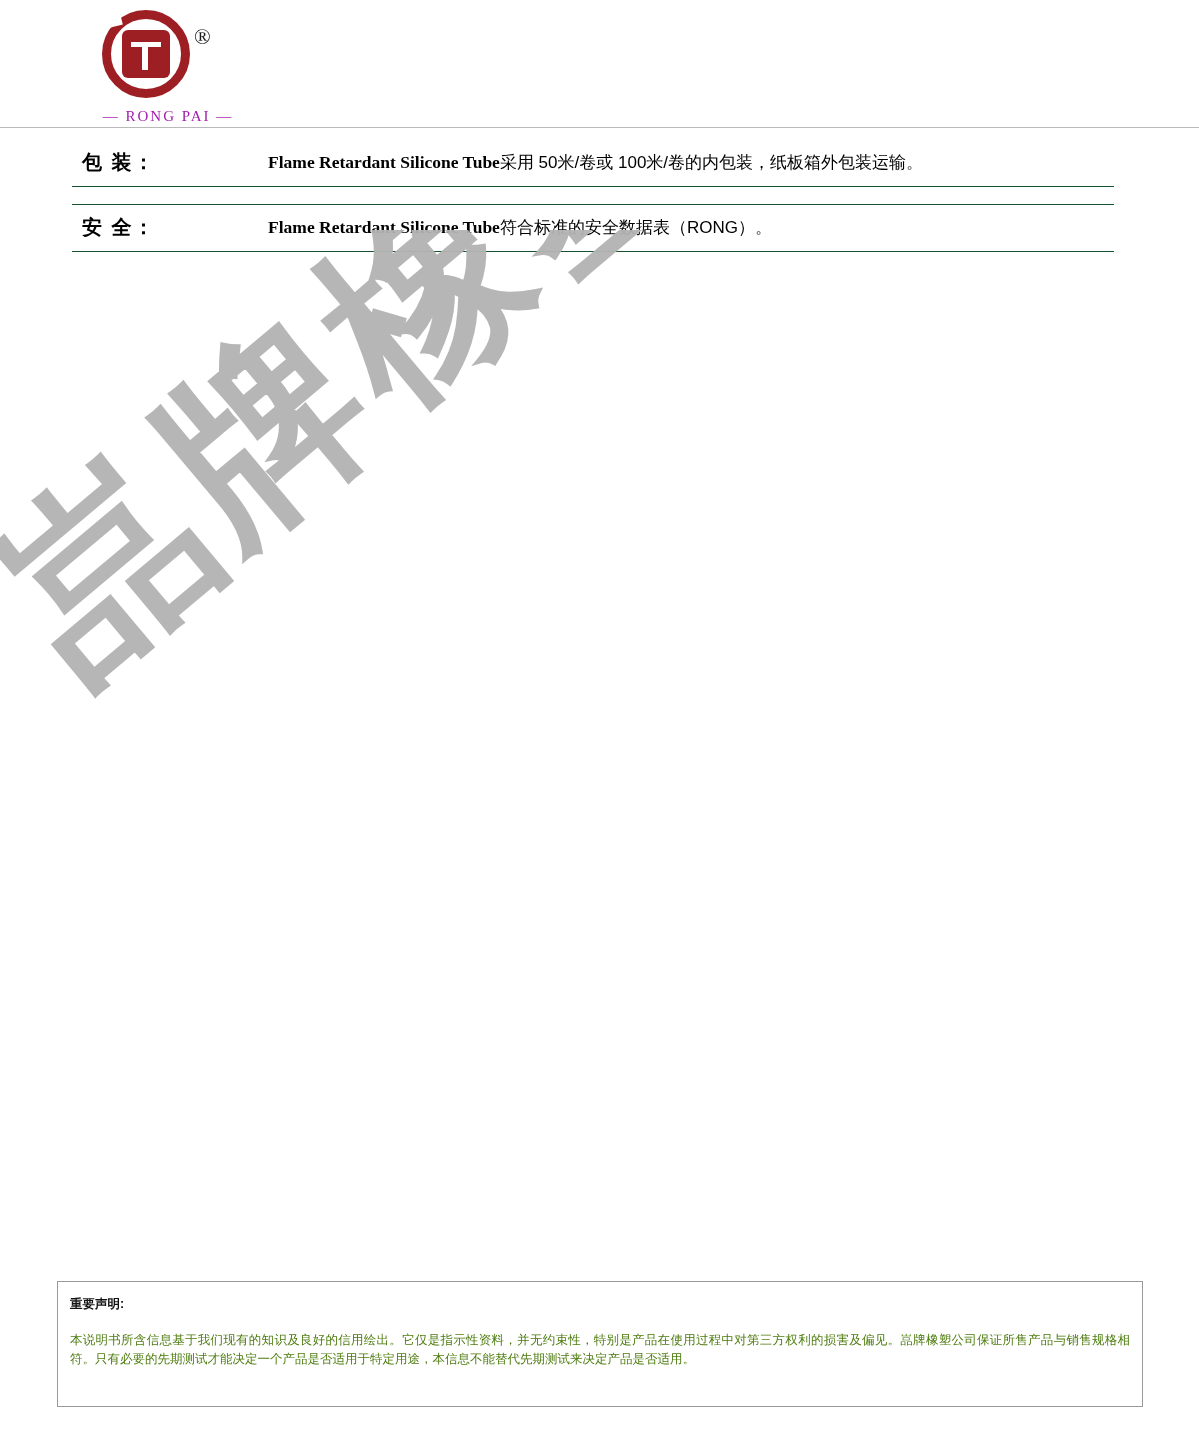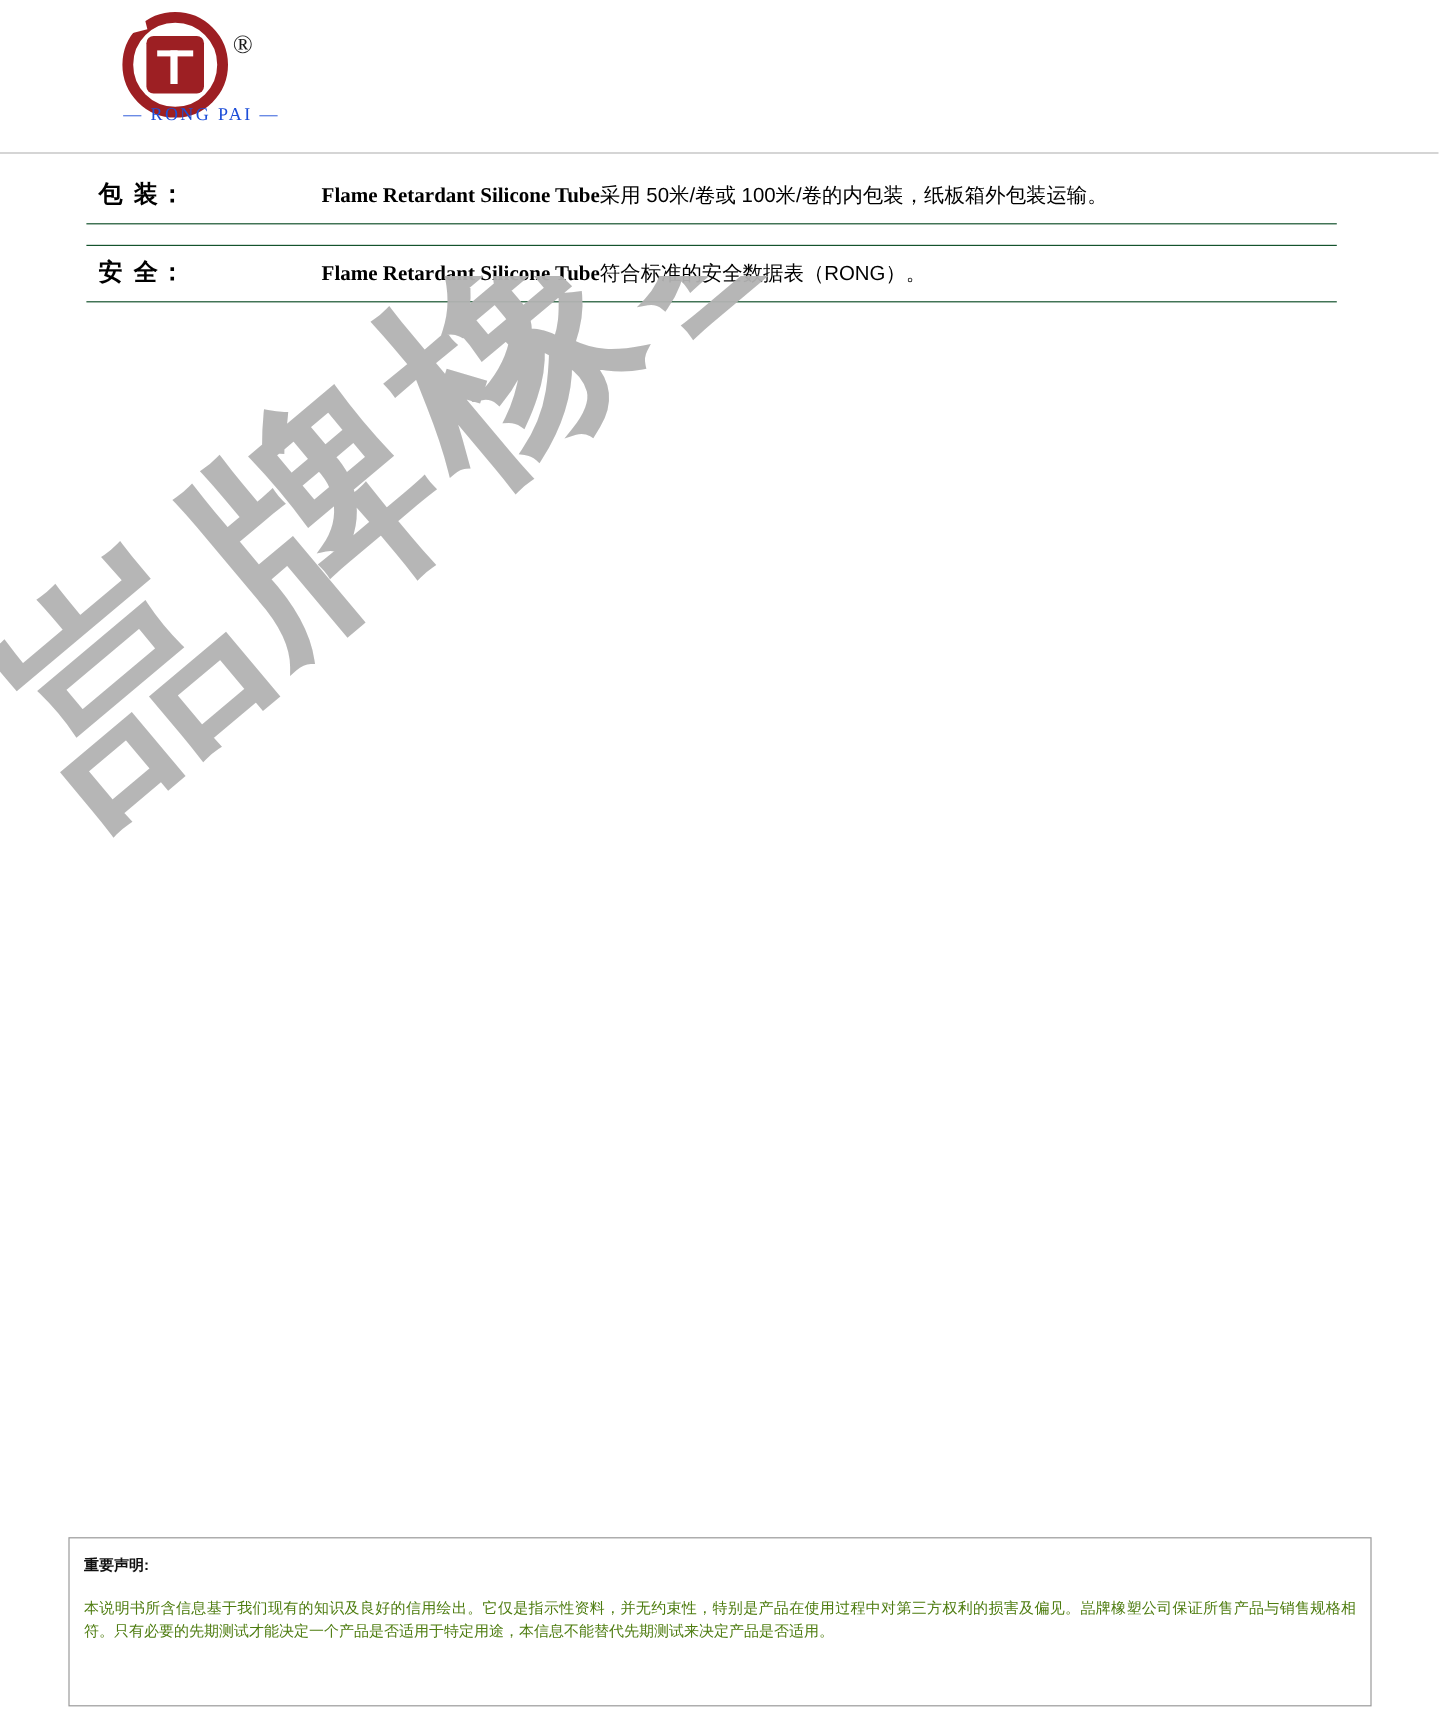--- a/index.html
+++ b/index.html
@@ -81,27 +81,27 @@
     position: absolute;
     left: 92px;
     top: 14px;
     font-size: 22px;
     font-family: "Liberation Serif", serif;
     color: #1a1a1a;
   }
   #logo-wordmark {
     position: absolute;
     left: 0;
-    top: 80px;
+    top: 100px;
     width: 160px;
     text-align: center;
     font-family: "Liberation Serif", serif;
     font-size: 15px;
     letter-spacing: 2px;
-    color: #1d4ed8;
+    color: #a21caf;
   }
   #header-rule {
     position: absolute;
     left: 0;
     top: 127px;
     width: 1199px;
     height: 1px;
     background: #b9b9b9;
   }
 
@@ -170,21 +170,21 @@
     letter-spacing: 12px;
     opacity: 0.95;
   }
 
   
   #disclaimer {
     position: absolute;
     left: 57px;
     top: 1281px;
     width: 1086px;
-    height: 141px;
+    height: 126px;
     border: 1px solid #9a9a9a;
     box-sizing: border-box;
     background: rgba(255,255,255,0.0);
     padding: 14px 12px 0 12px;
   }
   #disclaimer-title {
     font-size: 12.5px;
     font-weight: bold;
     color: #111;
     margin-bottom: 18px;

